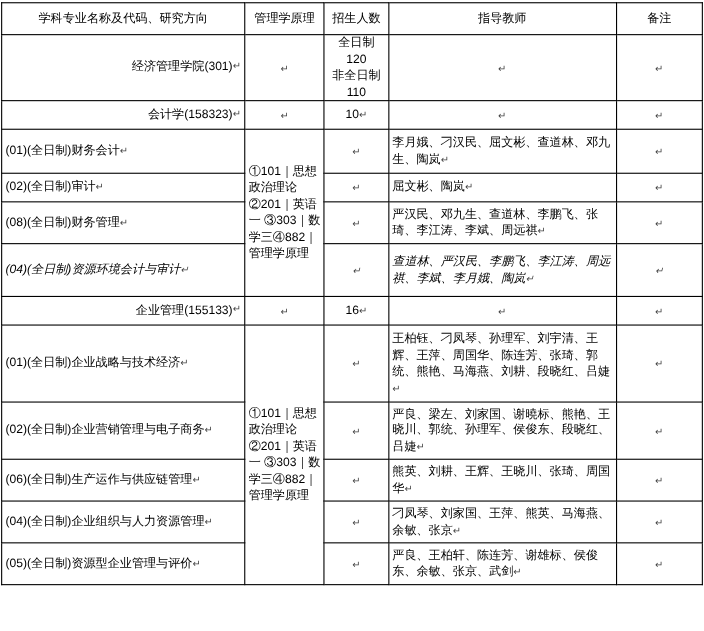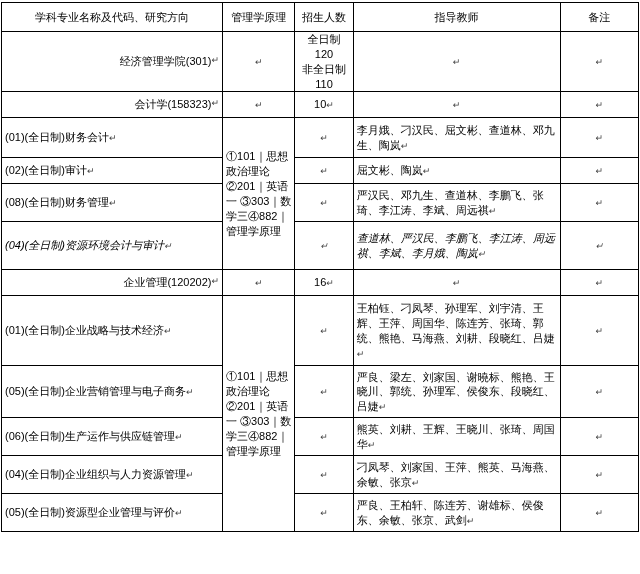--- a/index.html
+++ b/index.html
@@ -198,21 +198,21 @@
         <td class="cell-c">
             <span class="empty-mark">↵</span>
           </td>
         <td class="cell-d"><span>查道林、严汉民、李鹏飞、李江涛、周远祺、李斌、李月娥、陶岚</span><span class="mark">↵</span></td>
         <td class="cell-e">
             <span class="empty-mark">↵</span>
           </td>
       </tr>
 
       <tr style="height:26px;">
-        <td class="cell-a bold"><span>企业管理(120202)</span><span class="mark-right">↵</span></td>
+        <td class="cell-a bold"><span>企业管理(155133)</span><span class="mark-right">↵</span></td>
         <td class="cell-b">
             <span class="empty-mark">↵</span>
           </td>
         <td class="cell-c"><span>16</span><span class="mark">↵</span></td>
         <td class="cell-d">
             <span class="empty-mark">↵</span>
           </td>
         <td class="cell-e">
             <span class="empty-mark">↵</span>
           </td>
@@ -224,21 +224,21 @@
         <td class="cell-c">
             <span class="empty-mark">↵</span>
           </td>
         <td class="cell-d"><span>王柏钰、刁凤琴、孙理军、刘宇清、王辉、王萍、周国华、陈连芳、张琦、郭统、熊艳、马海燕、刘耕、段晓红、吕婕</span><span class="mark">↵</span></td>
         <td class="cell-e">
             <span class="empty-mark">↵</span>
           </td>
       </tr>
 
       <tr style="height:52px;">
-        <td class="cell-a"><span>(05)(全日制)企业营销管理与电子商务</span><span class="mark">↵</span></td>
+        <td class="cell-a"><span>(02)(全日制)企业营销管理与电子商务</span><span class="mark">↵</span></td>
         <td class="cell-c">
             <span class="empty-mark">↵</span>
           </td>
         <td class="cell-d"><span>严良、梁左、刘家国、谢曉标、熊艳、王晓川、郭统、孙理军、侯俊东、段晓红、吕婕</span><span class="mark">↵</span></td>
         <td class="cell-e">
             <span class="empty-mark">↵</span>
           </td>
       </tr>
 
       <tr style="height:38px;">

